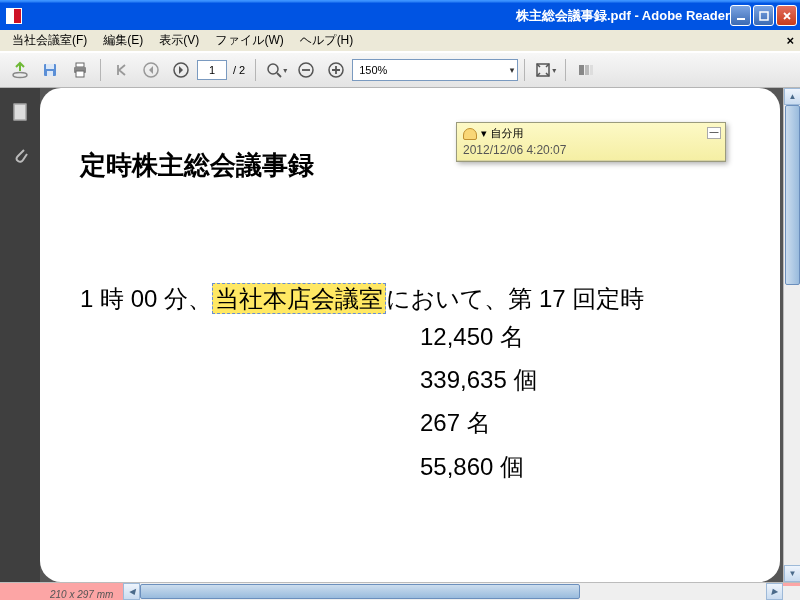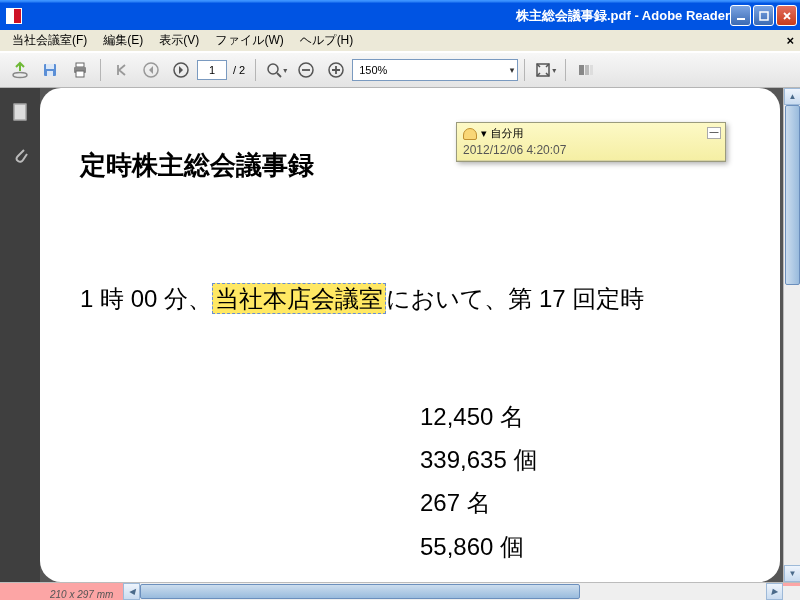--- a/index.html
+++ b/index.html
@@ -32,21 +32,21 @@
 .right-tool { padding: 5px 14px; font-size: 12px; border-left: 1px solid #b5b5b5; cursor: default; }
 
 .content-area { display: flex; height: 494px; background: #565656; }
 .sidebar { width: 40px; background: #3f3f3f; display: flex; flex-direction: column; align-items: center; padding-top: 10px; gap: 14px; }
 .sidebar-btn { width: 28px; height: 28px; display: flex; align-items: center; justify-content: center; }
 .sidebar-btn svg { width: 20px; height: 20px; }
 
 .doc-view { flex: 1; background: #565656; position: relative; overflow: hidden; }
 .page { position: absolute; left: 0; top: 0; width: 740px; height: 100%; background: #fff; padding: 60px 0 0 40px; font-family: "MS Mincho", serif; border-radius: 21px; }
 .doc-title { font-size: 26px; font-weight: bold; margin-bottom: 100px; }
-.doc-line { font-size: 24px; margin-bottom: 80px; }
+.doc-line { font-size: 24px; }
 .highlight { background: #ffe863; border: 1px dashed #6a8dd3; padding: 1px 2px; }
 .doc-stats { margin-left: 340px; font-size: 24px; line-height: 1.8; }
 
 .vscroll { position: absolute; right: 0; top: 0; width: 17px; height: 100%; background: #efefef; border-left: 1px solid #bcbcbc; }
 .vscroll .thumb { position: absolute; left: 1px; width: 15px; background: linear-gradient(to right, #cde, #9bd); border: 1px solid #6b8fbd; border-radius: 2px; }
 .vscroll .arrow { position: absolute; left: 0; width: 17px; height: 17px; background: linear-gradient(to bottom, #eef4fc, #cadcf0); border: 1px solid #9db9d8; display: flex; align-items: center; justify-content: center; font-size: 8px; color: #4a6a8a; }
 
 .hscroll-bar { height: 23px; background: #fca5a5; border-top: 1px solid #bcbcbc; display: flex; align-items: center; font-style: italic; }
 .status-text { font-size: 10px; color: #555; padding: 0 10px; flex: 0 0 auto; margin-left: 40px; }
 .hscroll-track { flex: 1; height: 100%; position: relative; background: #efefef; }

